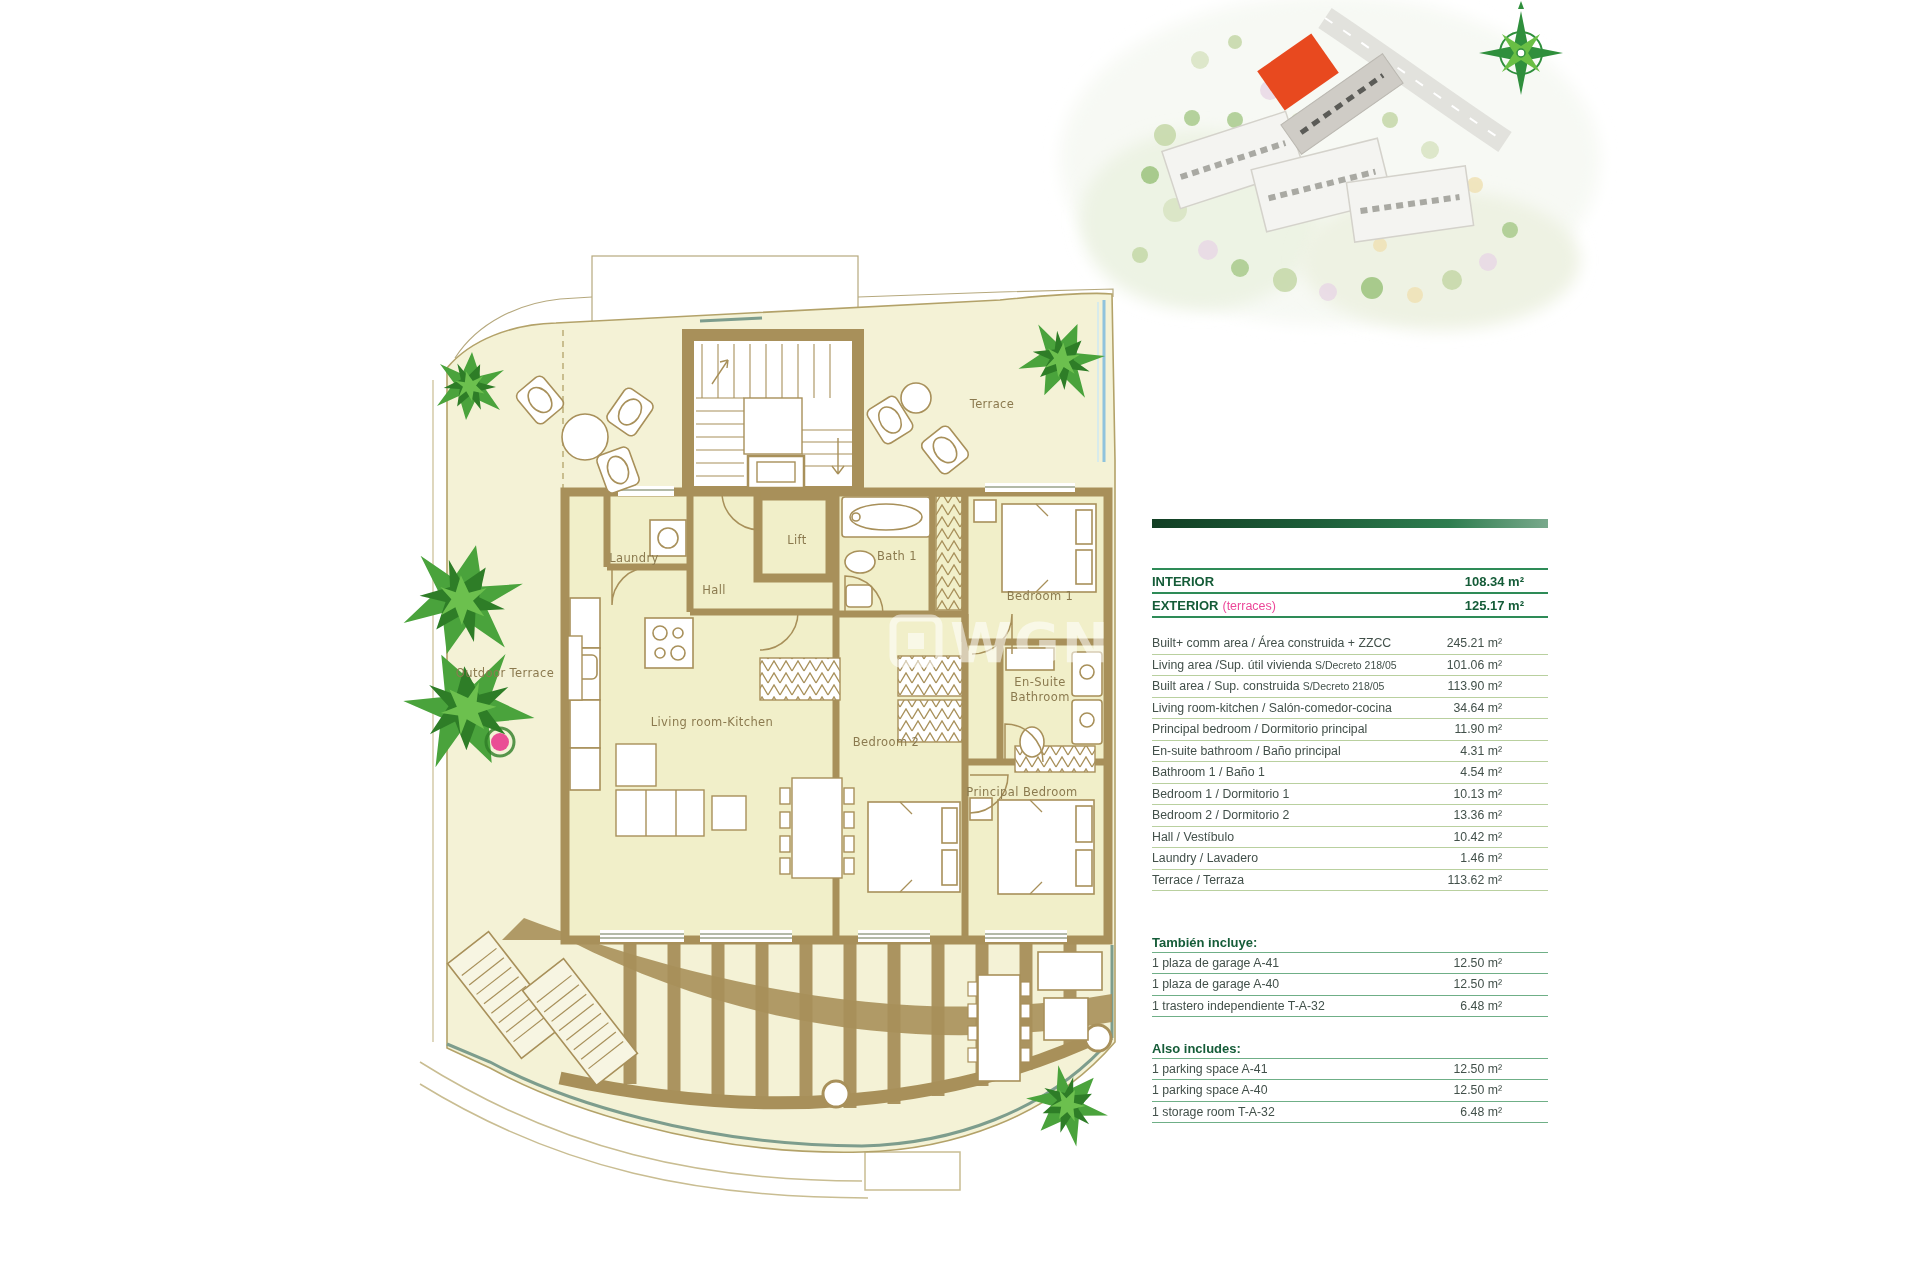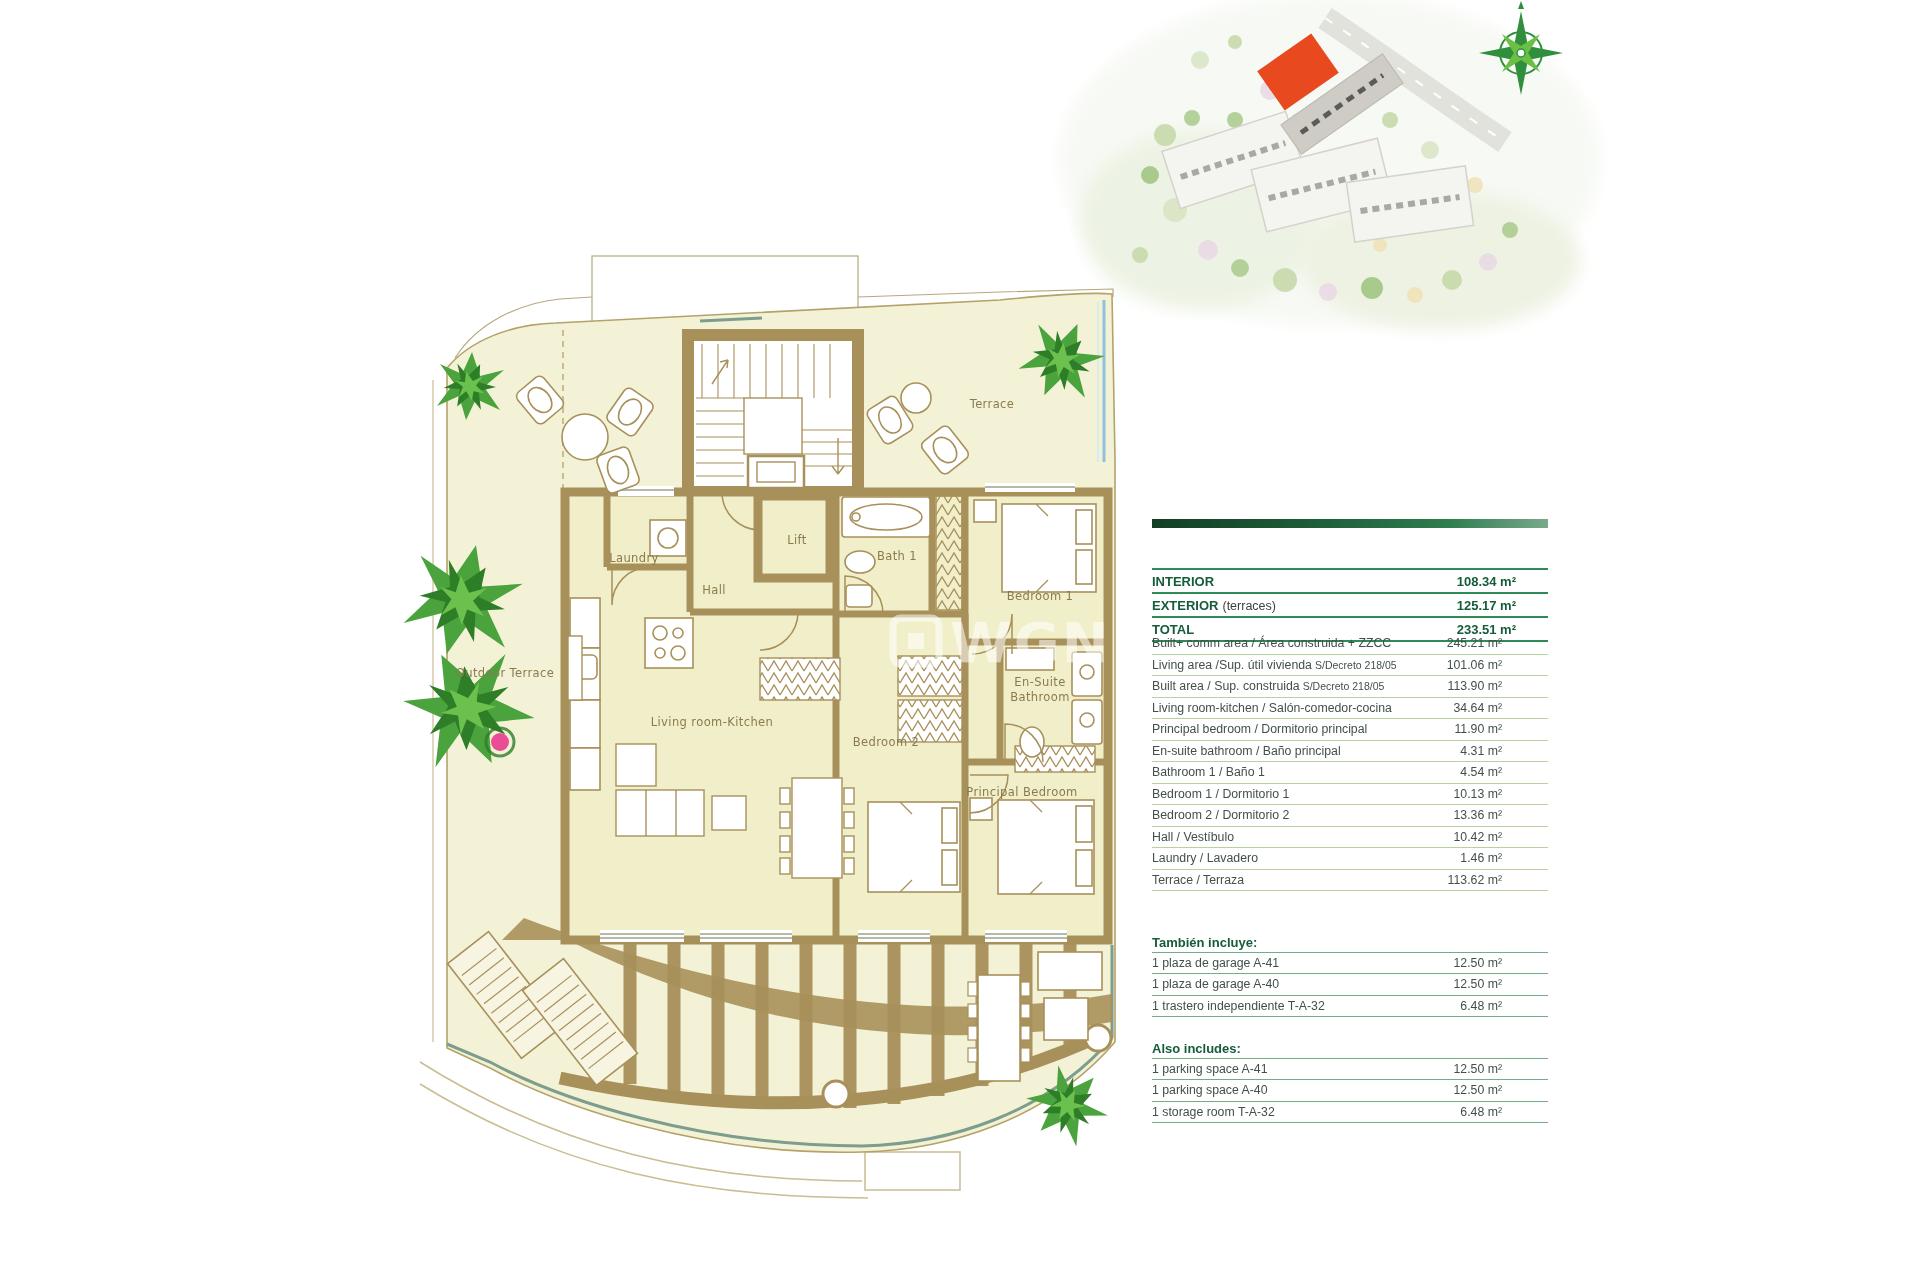--- a/index.html
+++ b/index.html
@@ -10,28 +10,28 @@
   
   .panel-title{left:1155px;top:440px;color:#5c9a83;font-size:27px;line-height:34px;
                letter-spacing:3px;font-weight:400;}
   .grad-bar{left:1152px;top:519px;width:396px;height:9px;
             background:linear-gradient(90deg,#123f24 0%,#1d5c38 40%,#2e7d4f 75%,#79a98c 100%);}
   .tbl{left:1152px;width:396px;}
   .sum{top:568px;}
   .sum .row{display:flex;justify-content:space-between;align-items:center;height:22px;
             border-top:2px solid #2e8b57;font-size:13px;font-weight:bold;color:#155c38;}
   .sum .row:last-child{border-bottom:2px solid #2e8b57;}
-  .sum .note{font-weight:normal;color:#404040;font-size:12.5px;margin-left:4px;}
+  .sum .note{font-weight:normal;color:#ec4899;font-size:12.5px;margin-left:4px;}
   .det{top:633px;}
   .det .row{display:flex;justify-content:space-between;align-items:center;height:20.5px;
             border-bottom:1.4px solid #b9d09f;font-size:12.3px;color:#42504a;}
   .det .row:first-child{border-top:0;align-items:center;}
   .small{font-size:10.5px;margin-left:3px;color:#42504a;}
   .val{margin-right:46px;white-space:nowrap;}
-  .sum .val{margin-right:32px;text-align:right;}
+  .sum .val{margin-right:24px;text-align:right;}
   .inc .head{height:20px;font-size:13px;font-weight:bold;color:#155c38;display:flex;align-items:center;}
   .inc .row{display:flex;justify-content:space-between;align-items:center;height:20.3px;
             border-top:1.6px solid #6faf87;font-size:12.3px;color:#42504a;}
   .inc .row:last-child{border-bottom:1.6px solid #6faf87;}
   .inc-es{top:932px;}
   .inc-en{top:1038px;}
 
   
   svg text{font-family:"DejaVu Sans", sans-serif;}
   .rlabel{font-size:11.5px;fill:#8b7a4f;letter-spacing:.4px;}
@@ -426,24 +426,20 @@
 
 <div class="abs tbl sum">
   <div class="row">
     <span><span>INTERIOR</span><span class="note"></span></span>
     <span class="val">108.34 m²</span>
   </div>
   <div class="row">
     <span><span>EXTERIOR</span><span class="note">(terraces)</span></span>
     <span class="val">125.17 m²</span>
   </div>
-  <div class="row">
-    <span><span>TOTAL</span><span class="note"></span></span>
-    <span class="val">233.51 m²</span>
-  </div>
 </div>
 
 <div class="abs tbl det">
   <div class="row">
         <span><span>Built+ comm  area / Área construida + ZZCC</span><span class="small"></span></span>
         <span class="val">245.21 m²</span>
       </div>
   <div class="row">
         <span><span>Living area /Sup. útil vivienda</span><span class="small">S/Decreto 218/05</span></span>
         <span class="val">101.06 m²</span>

